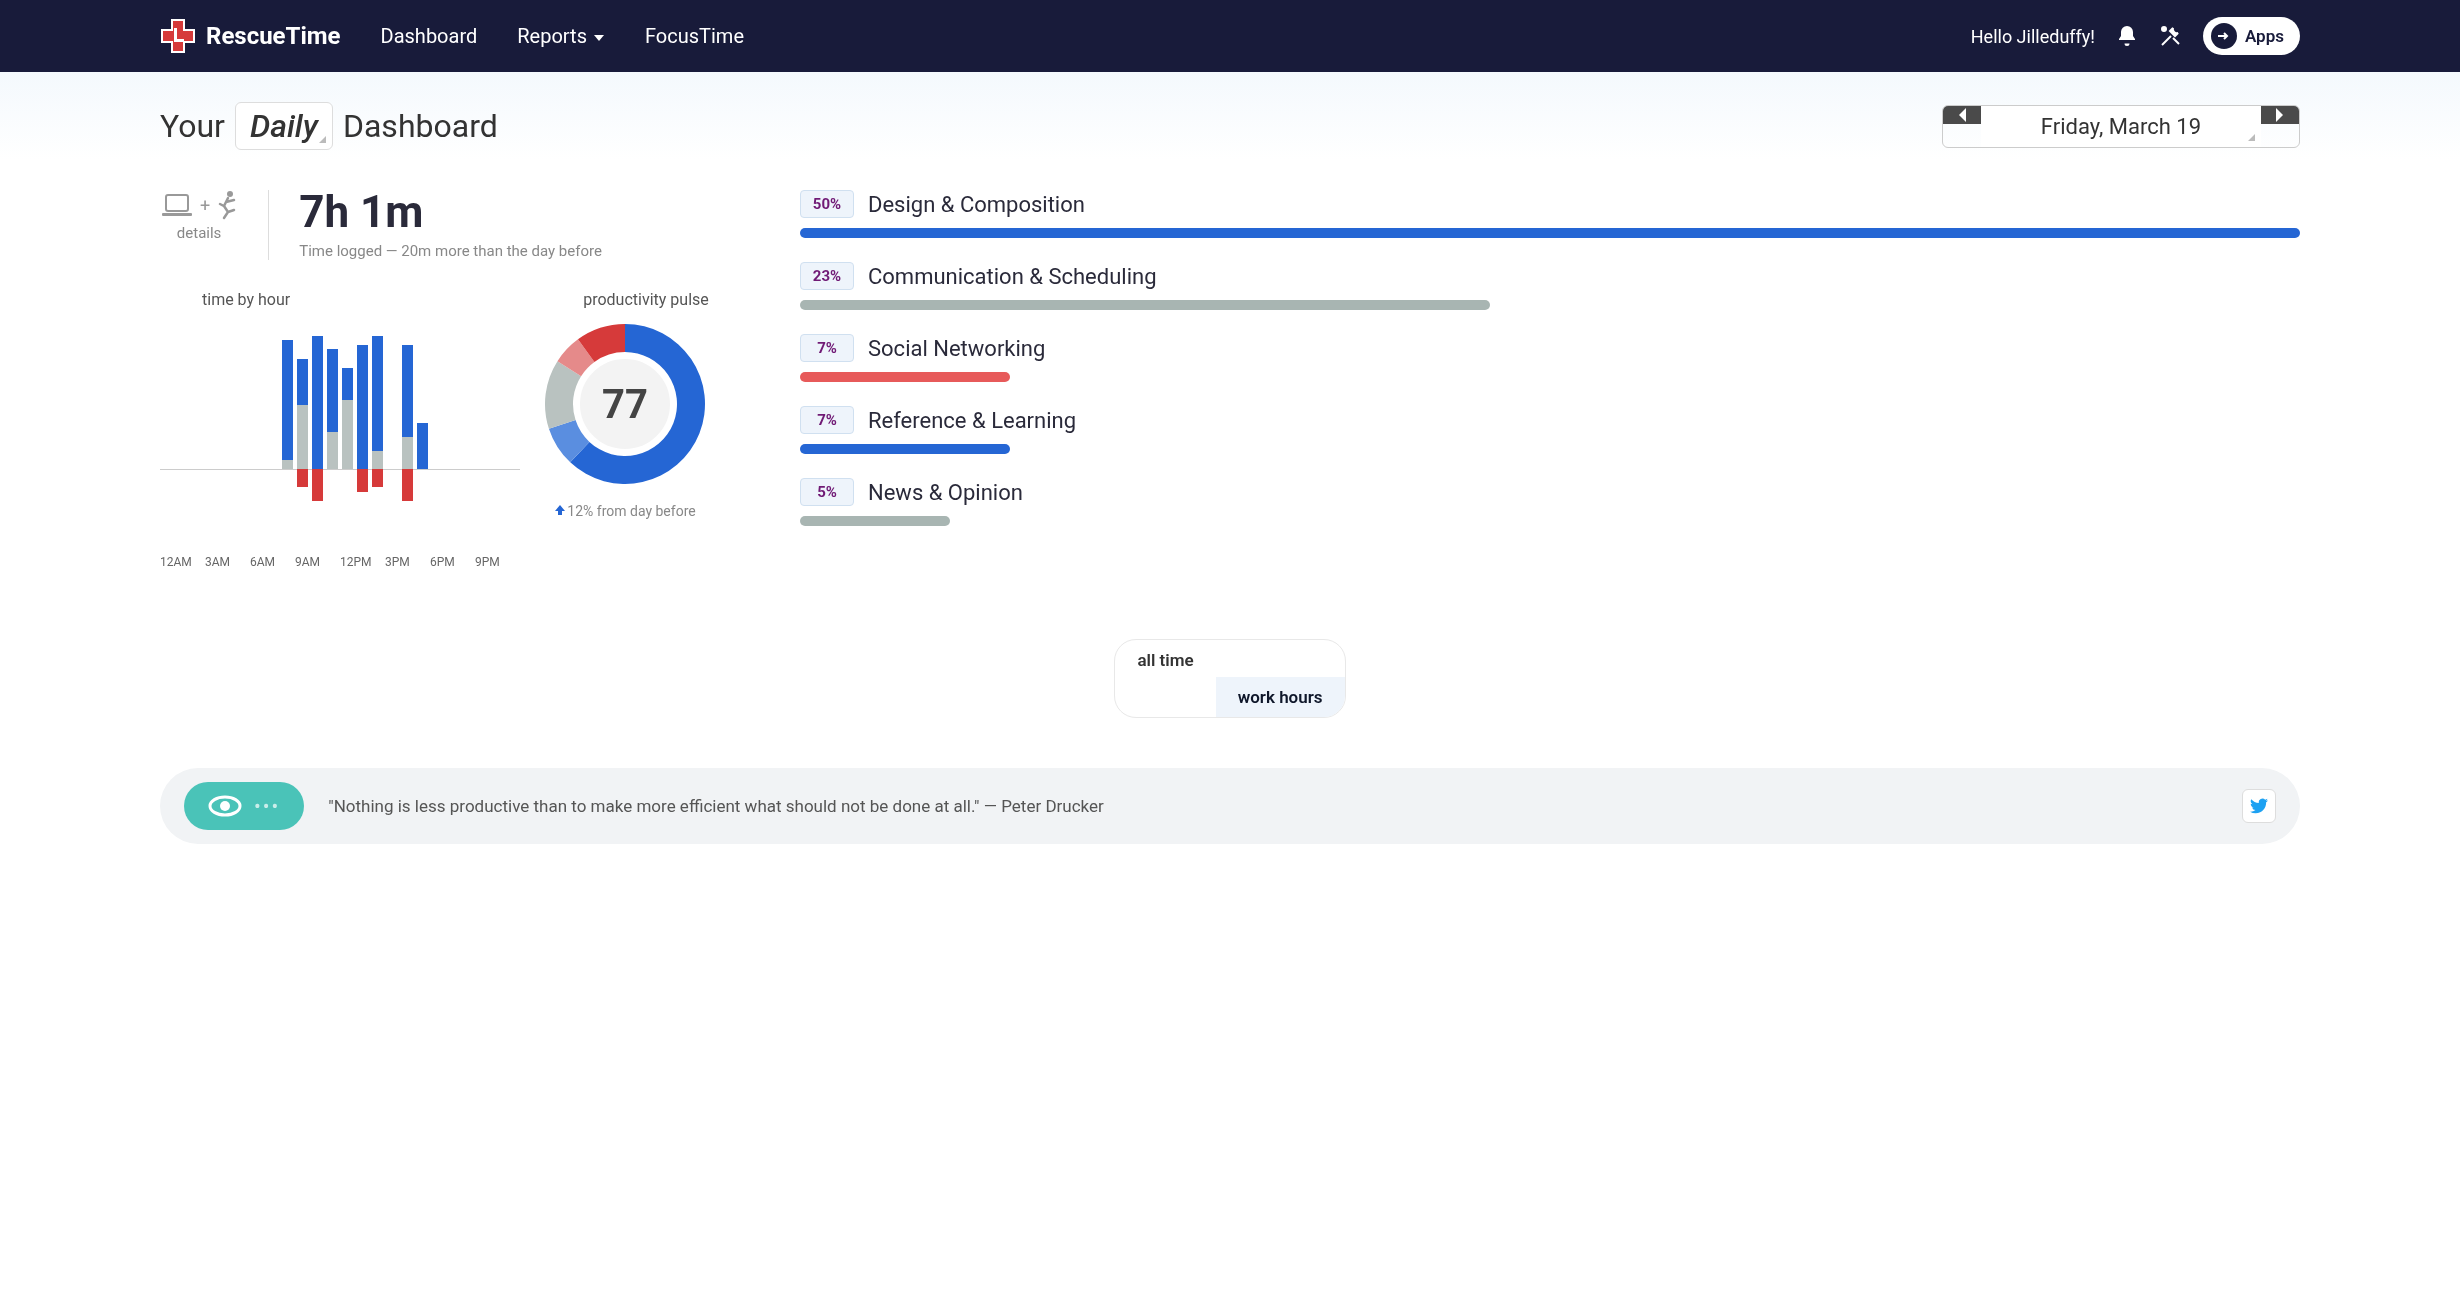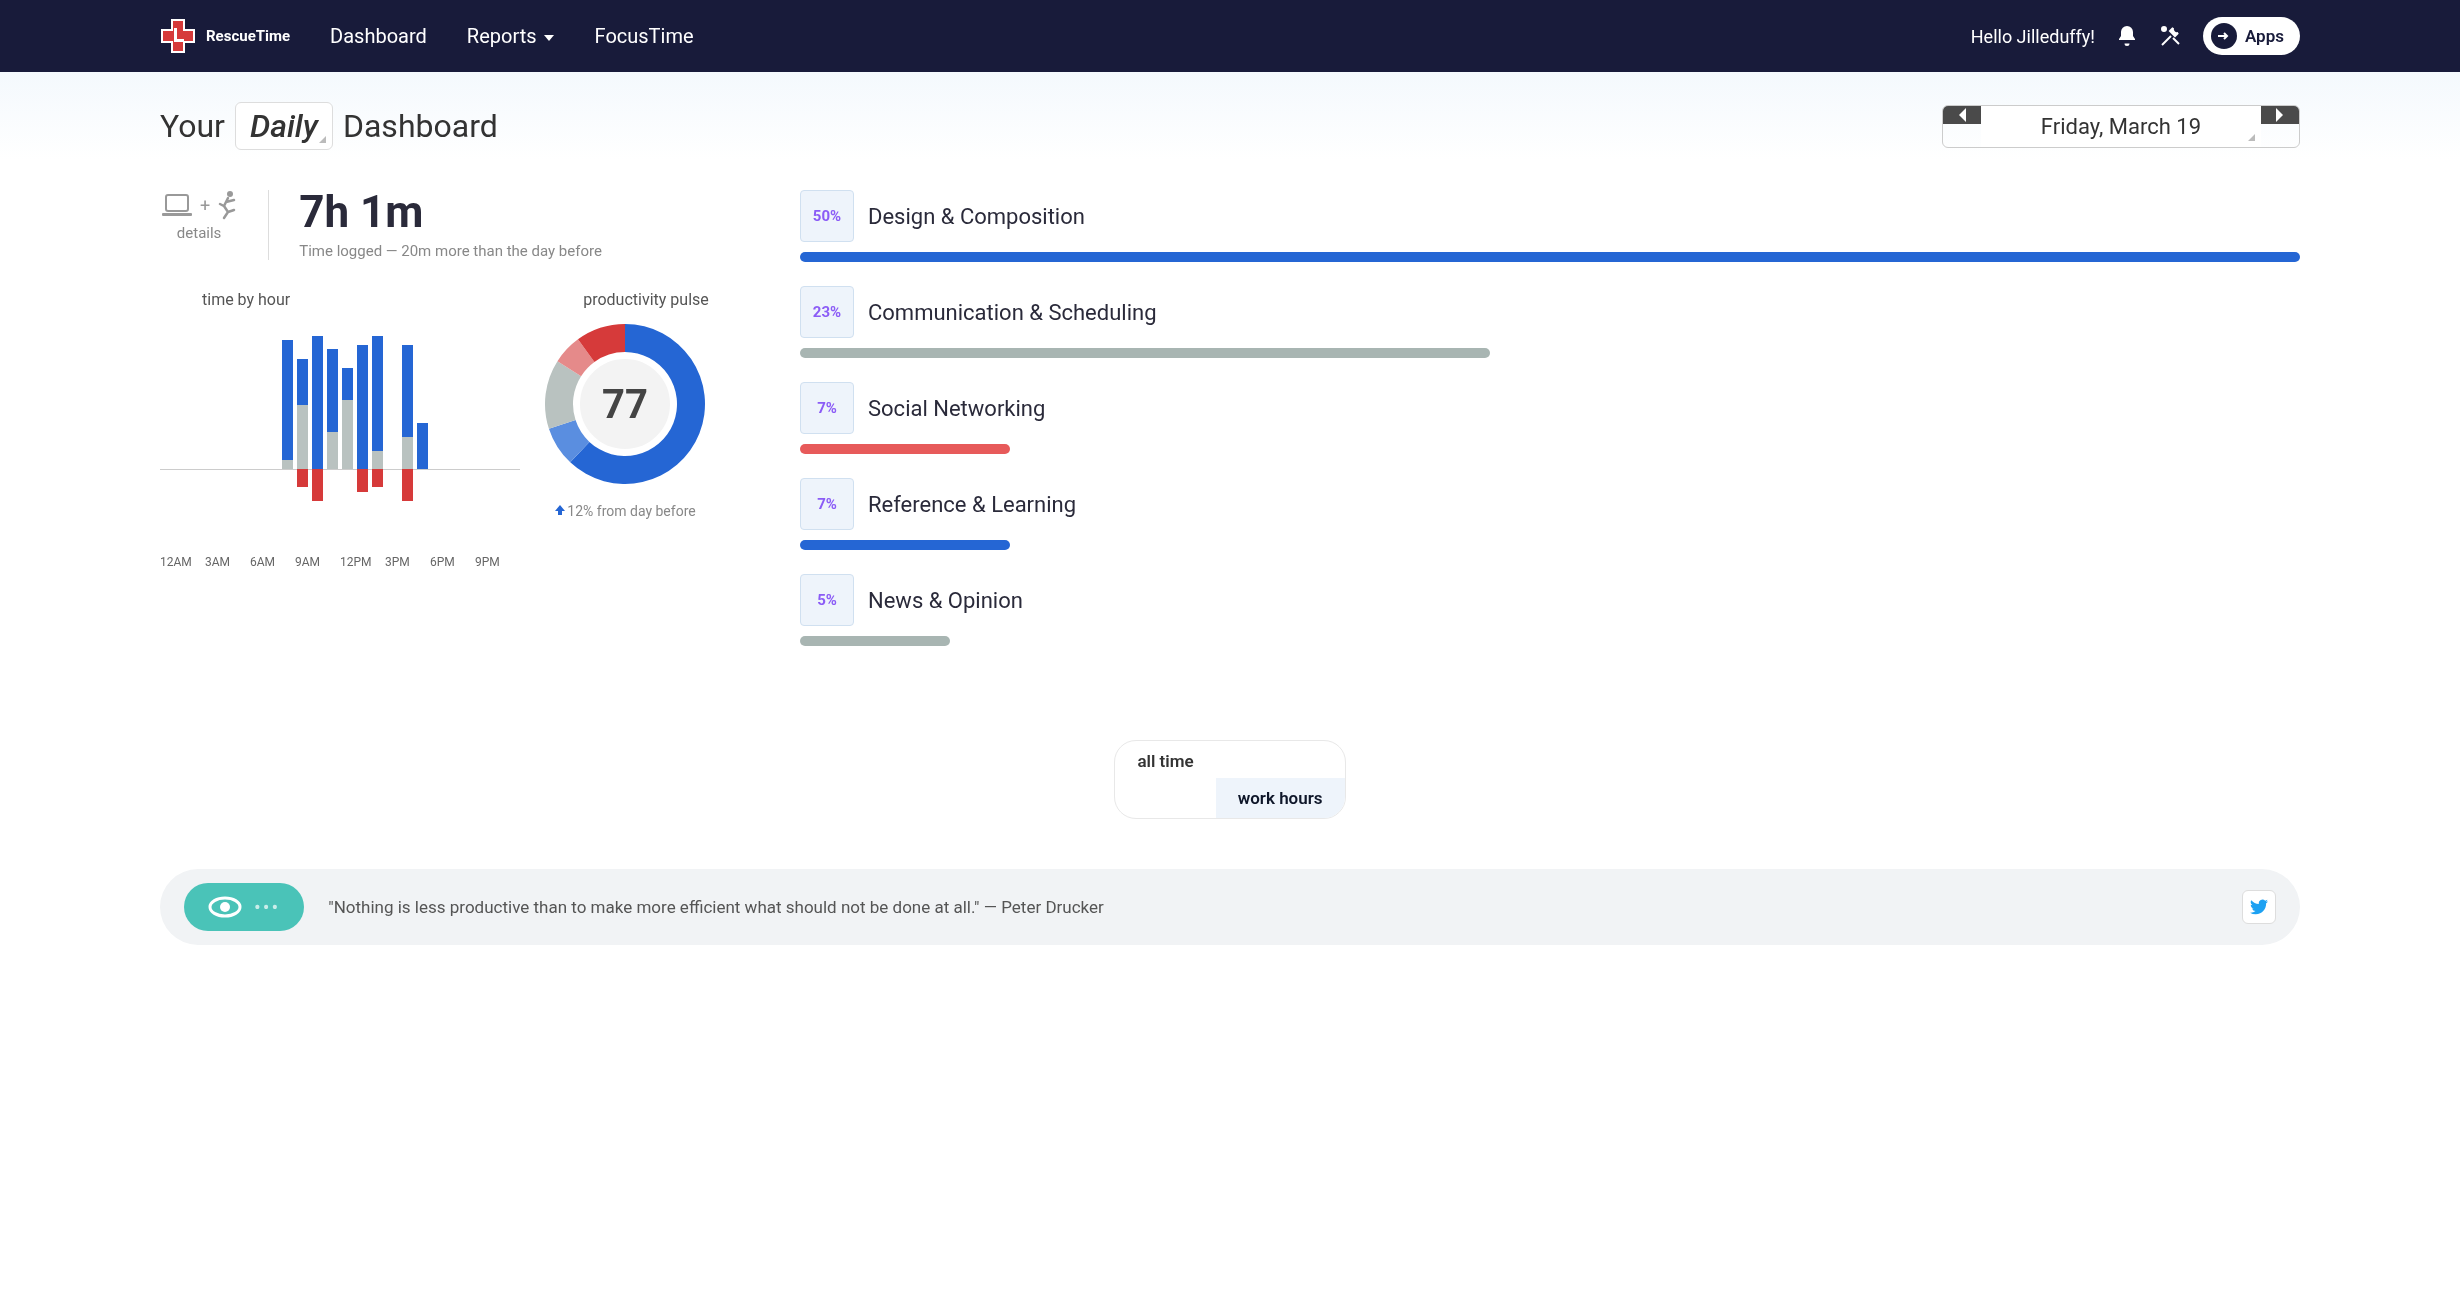--- a/index.html
+++ b/index.html
@@ -2,21 +2,21 @@
 <html><head>
 <meta charset="utf-8">
 <style>
 * { margin: 0; padding: 0; box-sizing: border-box; }
 body { font-family: -apple-system, BlinkMacSystemFont, "Segoe UI", Roboto, Helvetica, Arial, sans-serif; background: #fff; color: #333; }
 
 
 .topbar { background: #181b3a; color: #fff; height: 72px; display: flex; align-items: center; padding: 0 160px; }
 .logo { display: flex; align-items: center; gap: 10px; margin-right: 40px; }
 .logo-badge { width: 36px; height: 36px; position: relative; }
-.logo-text { font-size: 15px; font-weight: 700; color: #fff; }
+.logo-text { font-size: 24px; font-weight: 700; color: #fff; }
 .nav { display: flex; gap: 40px; }
 .nav-item { color: #fff; font-size: 20px; cursor: pointer; display: flex; align-items: center; gap: 6px; }
 .topbar-right { margin-left: auto; display: flex; align-items: center; gap: 20px; }
 .greeting { font-size: 18px; }
 .icon-btn { cursor: pointer; display:flex; align-items:center; }
 .apps-btn { background: #fff; color: #181b3a; border-radius: 20px; padding: 6px 16px 6px 8px; font-size: 17px; font-weight:600; display: flex; align-items: center; gap: 8px; cursor: pointer; }
 .apps-cloud { width:26px; height:26px; background:#181b3a; border-radius:50%; display:flex; align-items:center; justify-content:center; }
 
 
 .subhead { display: flex; align-items: center; padding: 30px 160px 10px; background: linear-gradient(#f4f9fd, #fff); }
@@ -52,21 +52,21 @@
 .hour-labels span { flex:1; text-align:left; }
 
 .pulse-block { text-align:center; }
 .pulse-wrap { width: 170px; height: 170px; position: relative; margin: 0 auto; }
 .pulse-center { position: absolute; top:50%; left:50%; transform:translate(-50%,-50%); width:98px; height:98px; border-radius:50%; background:#f3f3f3; border:4px solid #fff; display:flex; align-items:center; justify-content:center; font-size:40px; font-weight:700; color:#444; }
 .pulse-delta { color:#888; font-size:14px; margin-top:14px; display:flex; align-items:center; justify-content:center; gap:1px;}
 
 
 .cat-row { margin-bottom: 24px; cursor:pointer; }
 .cat-head { display: flex; align-items: center; gap: 14px; margin-bottom: 10px; }
-.cat-pct { background: #eef4fb; border: 1px solid #d0e0f0; border-radius: 4px; padding: 16px 10px; font-weight: 700; font-size: 15px; color:#8b5cf6; min-width:54px; text-align:center;}
+.cat-pct { background: #eef4fb; border: 1px solid #d0e0f0; border-radius: 4px; padding: 4px 10px; font-weight: 700; font-size: 15px; color:#701a75; min-width:54px; text-align:center;}
 .cat-name { font-size: 22px; color: #2a2a3a; }
 .cat-bar { height: 10px; border-radius: 5px; }
 
 
 .toggle-row { display:flex; justify-content:center; margin: 30px 0 50px; }
 .seg { display:flex; border:1px solid #e8e8e8; border-radius: 22px; overflow:hidden; }
 .seg-item { padding: 10px 22px; font-size:17px; font-weight:600; cursor:pointer; }
 .seg-active { background:#eef4fb; color:#0f172a;margin-top:37px; }
 .seg-inactive { color:#333; }
 

